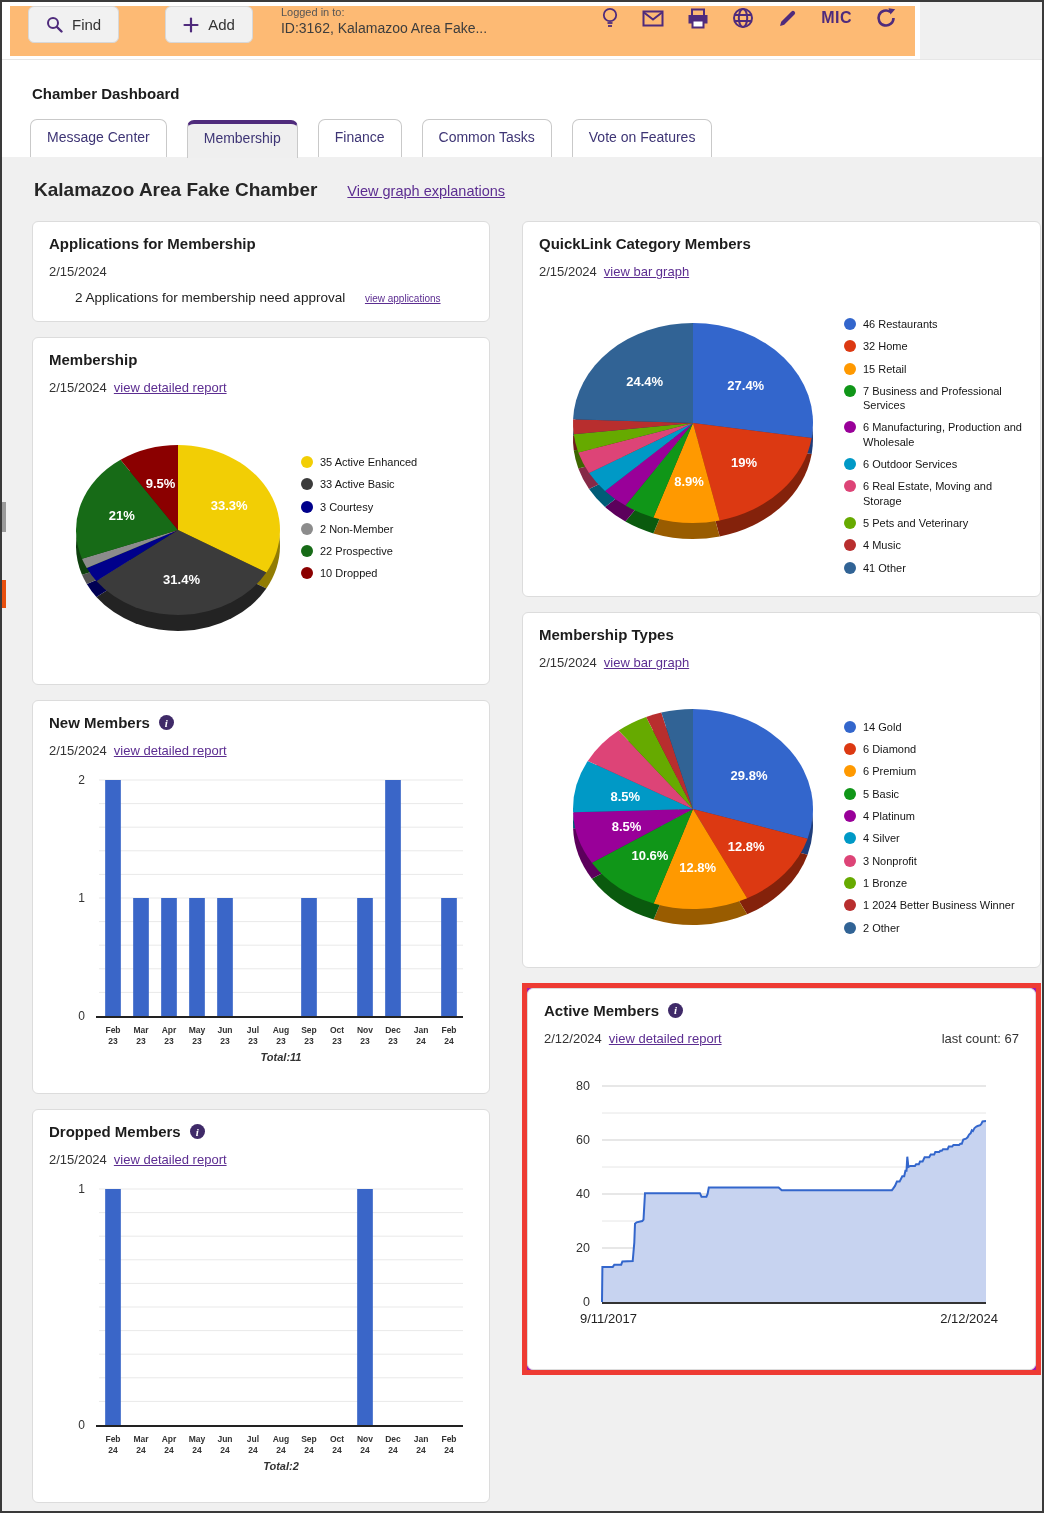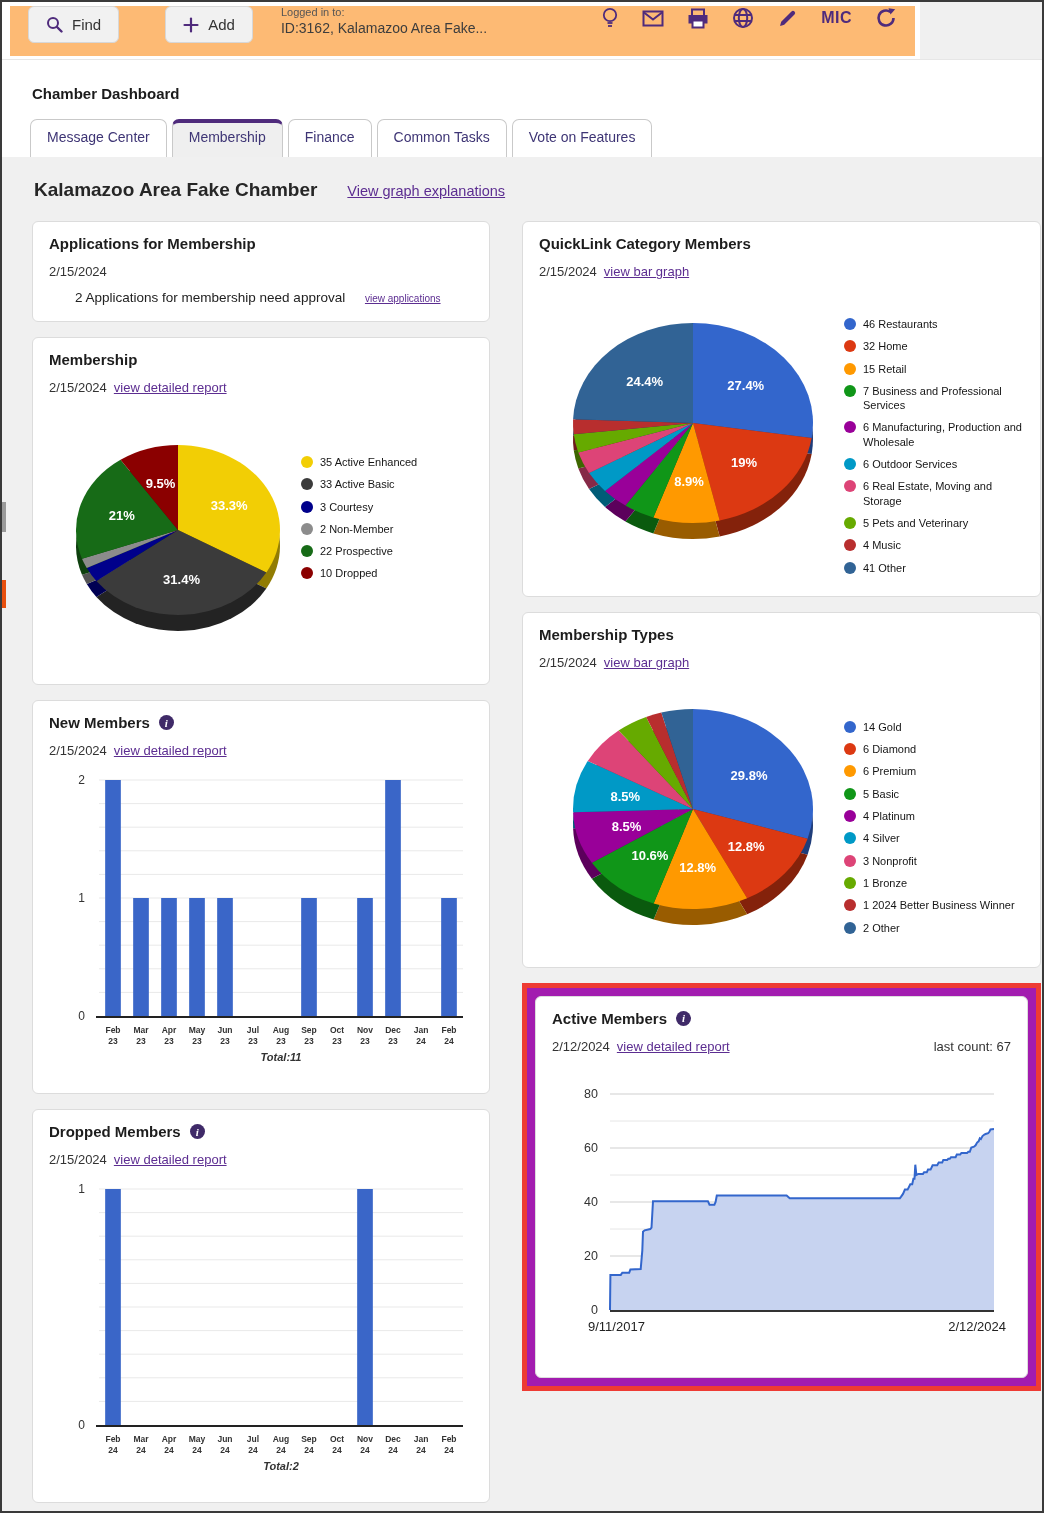--- a/index.html
+++ b/index.html
@@ -13,21 +13,21 @@
   .btn-find{margin-left:18px;}
   .btn-add{margin-left:46px;}
   .login-block{margin-left:28px;line-height:1.25;}
   .login-caption{font-size:11px;color:#555;}
   .login-value{font-size:14px;color:#3d3d3d;}
   .top-icons{margin-left:auto;display:flex;align-items:center;gap:23px;padding-right:18px;color:#4f2b7c;}
   .top-icons .ticon{display:inline-flex;cursor:pointer;}
   .mic{font-weight:bold;font-size:16px;letter-spacing:.5px;cursor:pointer;}
   
   .page-title{margin:25px 0 0 30px;font-size:15px;font-weight:bold;color:#1b1b1b;}
-  .tabs{display:flex;gap:5px;margin:17px 0 0 28px;align-items:flex-start;position:relative;z-index:2;}
+  .tabs{display:flex;gap:20px;margin:17px 0 0 28px;align-items:center;position:relative;z-index:2;}
   .tab{background:#fff;border:1px solid #c9c9c9;border-bottom:none;border-radius:7px 7px 0 0;padding:9px 16px 12px;font-size:14px;color:#3e3575;cursor:pointer;}
   .tab.active{border-top:4px solid #4f2b7c;background:#efefef;padding-top:6px;margin-bottom:-1px;}
   
   .content{background:#f0f0f0;padding:16px 14px 24px 30px;min-height:1330px;box-sizing:border-box;}
   .content-head{display:flex;align-items:baseline;gap:30px;margin:6px 0 20px 2px;}
   .chamber-name{font-size:19px;font-weight:bold;color:#262626;}
   a.plink{color:#5c2d91;text-decoration:underline;cursor:pointer;}
   .explain-link{font-size:14.5px;}
   .cols{display:flex;gap:32px;align-items:flex-start;}
   .col-left{width:458px;flex:none;}
@@ -42,21 +42,21 @@
   .apps-line a{margin-left:16px;font-size:10px;}
   .pie-row{display:flex;margin-top:14px;}
   .pie-canvas{flex:1;}
   .legend{width:180px;flex:none;}
   .legend.mem{width:172px;padding-top:46px;}
   .legend.ql{padding-top:24px;}
   .legend.mt{padding-top:36px;}
   .lg-item{display:flex;gap:7px;margin-bottom:8px;font-size:11px;color:#151515;line-height:1.3;}
   .lg-dot{width:12px;height:12px;border-radius:50%;flex:none;margin-top:1px;}
   .chart-box{margin-top:6px;}
-  .highlight{border:5px solid #ee3b33;padding:8px;margin-bottom:15px;background:#a21caf;}
+  .highlight{border:5px solid #ee3b33;margin-bottom:15px;background:#a21caf;}
   .highlight .card{margin-bottom:0;}
   .edge-a{position:absolute;left:0;top:500px;width:4px;height:30px;background:#9a9a9a;z-index:9;}
   .edge-b{position:absolute;left:0;top:578px;width:4px;height:28px;background:#e8500f;z-index:9;}
   svg text{font-family:"Liberation Sans",sans-serif;}
 </style>
 </head>
 <body>
 
 <div class="frame">
   <div class="edge-a"></div>

